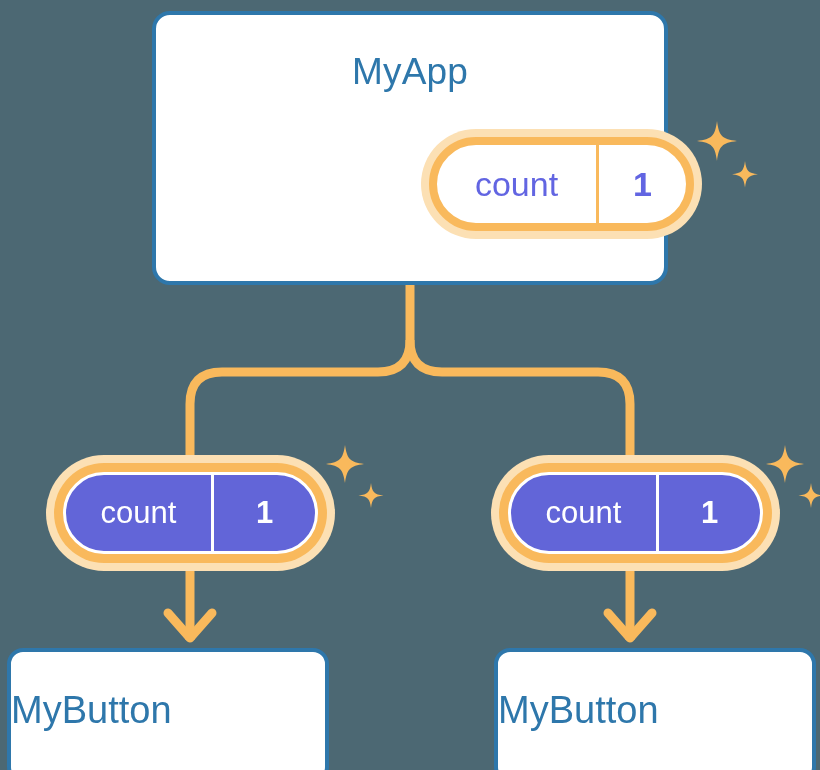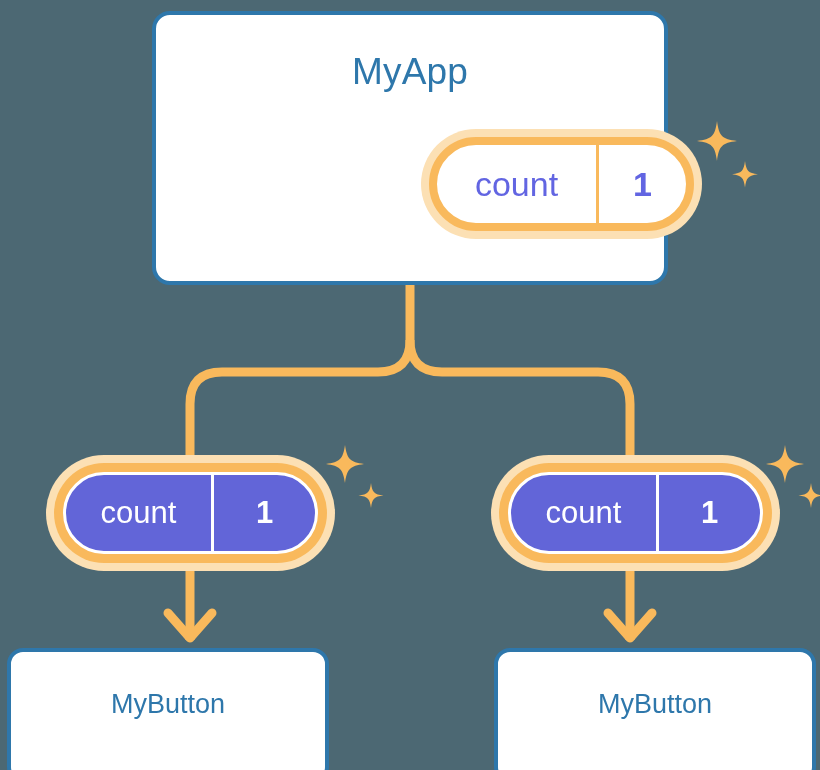--- a/index.html
+++ b/index.html
@@ -169,22 +169,22 @@
     border-radius: 16px;
     box-sizing: border-box;
   }
   .btn-card.left  { left: 7px; }
   .btn-card.right { left: 494px; }
   .btn-card .btn-label {
     position: absolute;
     left: 0;
     right: 0;
     top: 37px;
-    text-align: center;
-    font-size: 27px;
+    text-align: left;
+    font-size: 38px;
     color: #2e77ab;
   }
   
   .sparkles {
     position: absolute;
     pointer-events: none;
   }
   .sparkles.top    { left: 536px; top: 104px; }
   .sparkles.bleft  { left: 322px; top: 443px; }
   .sparkles.bright { left: 762px; top: 443px; }

